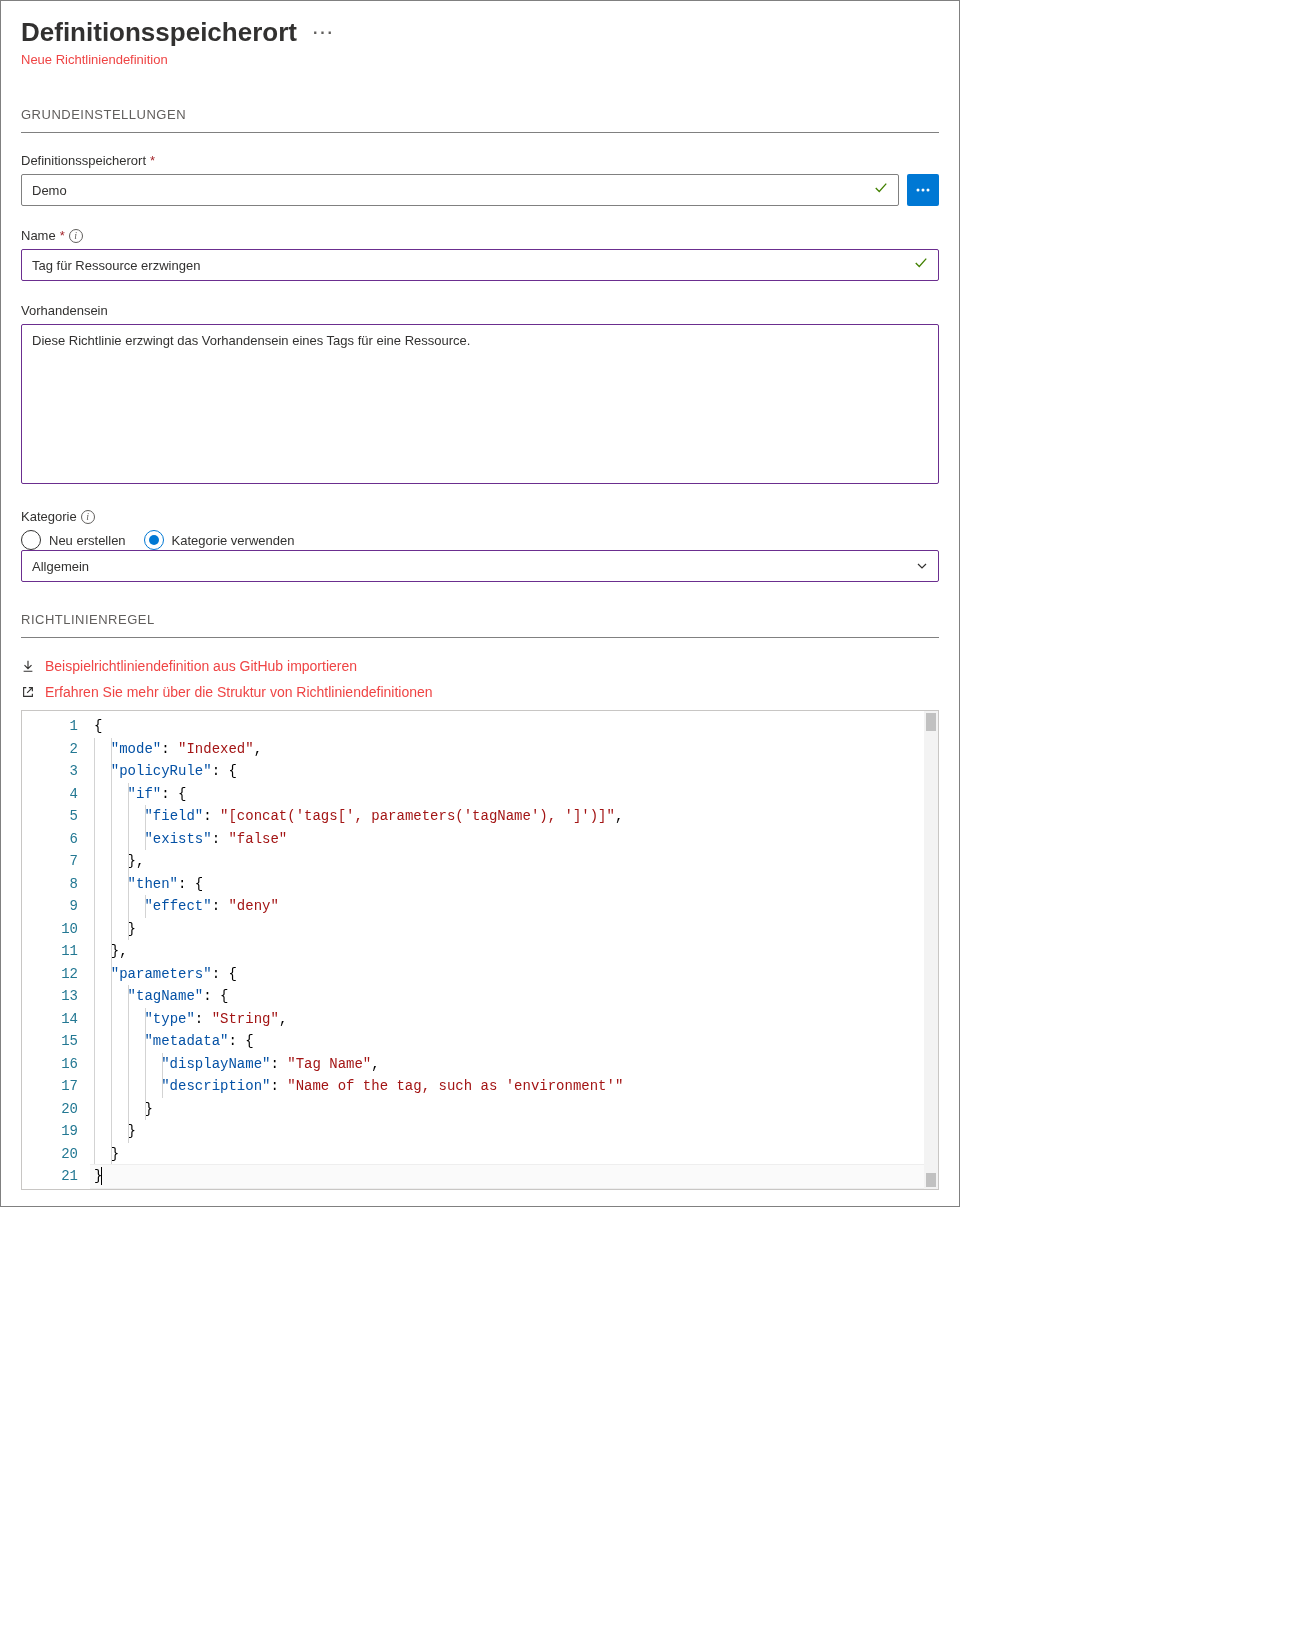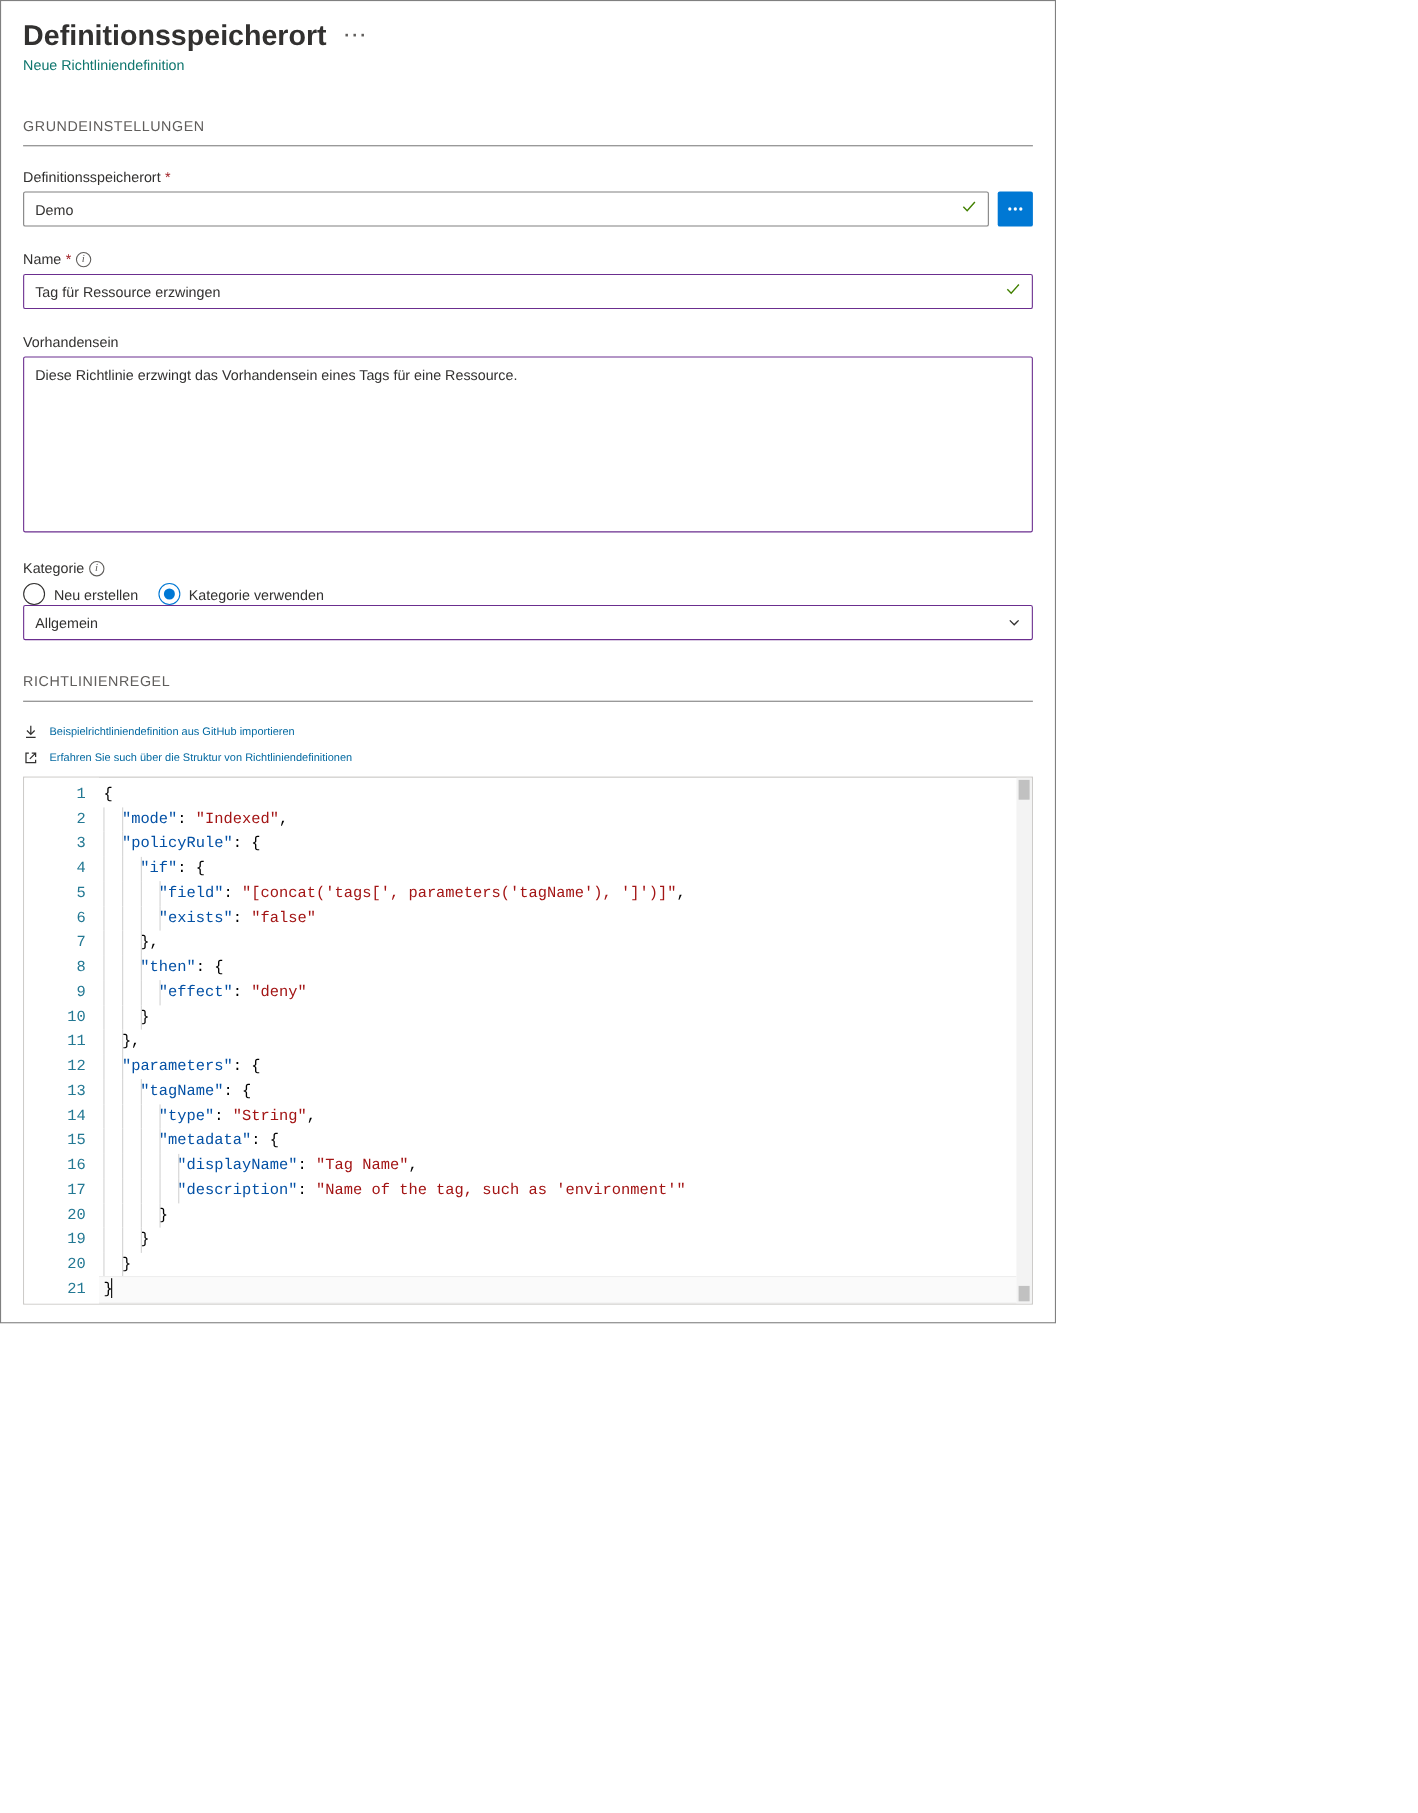--- a/index.html
+++ b/index.html
@@ -21,21 +21,21 @@
     gap: 16px;
   }
   .ellipsis {
     font-size: 16px;
     color: #605e5c;
     letter-spacing: 2px;
     cursor: pointer;
   }
   .subtitle {
     font-size: 13px;
-    color: #0f766e;
+    color: #ef4444;
     margin-top: 4px;
     margin-bottom: 40px;
   }
   .section-header {
     font-size: 13px;
     color: #605e5c;
     letter-spacing: 0.5px;
     text-transform: uppercase;
     margin-bottom: 10px;
   }
@@ -164,23 +164,23 @@
   }
   .chevron-down svg { display:block; }
   .link-row {
     display: flex;
     align-items: center;
     gap: 8px;
     margin-bottom: 10px;
     color: #323130;
   }
   .link-row a, .link-row .linktext {
-    color: #0369a1;
+    color: #ef4444;
     text-decoration: none;
-    font-size: 10px;
+    font-size: 14px;
     cursor: pointer;
   }
   .link-icon {
     color: #323130;
     font-size: 14px;
     width: 16px;
     display: inline-flex;
   }
   .code-editor {
     border: 1px solid #c8c6c4;
@@ -335,21 +335,21 @@
       </svg>
   </span>
   <span class="linktext">Beispielrichtliniendefinition aus GitHub importieren</span>
 </div>
 <div class="link-row">
   <span class="link-icon">
     <svg width="14" height="14" viewBox="0 0 16 16">
         <path d="M6 3 H3 V13 H13 V10 M9 3 H13 V7 M13 3 L7 9" stroke="#323130" stroke-width="1.3" fill="none"></path>
       </svg>
   </span>
-  <span class="linktext">Erfahren Sie such über die Struktur von Richtliniendefinitionen</span>
+  <span class="linktext">Erfahren Sie mehr über die Struktur von Richtliniendefinitionen</span>
 </div>
 
 <div class="code-editor">
   <div class="gutter" id="gutter">
       <div class="gutter-line">1</div>
       <div class="gutter-line">2</div>
       <div class="gutter-line">3</div>
       <div class="gutter-line">4</div>
       <div class="gutter-line">5</div>
       <div class="gutter-line">6</div>

